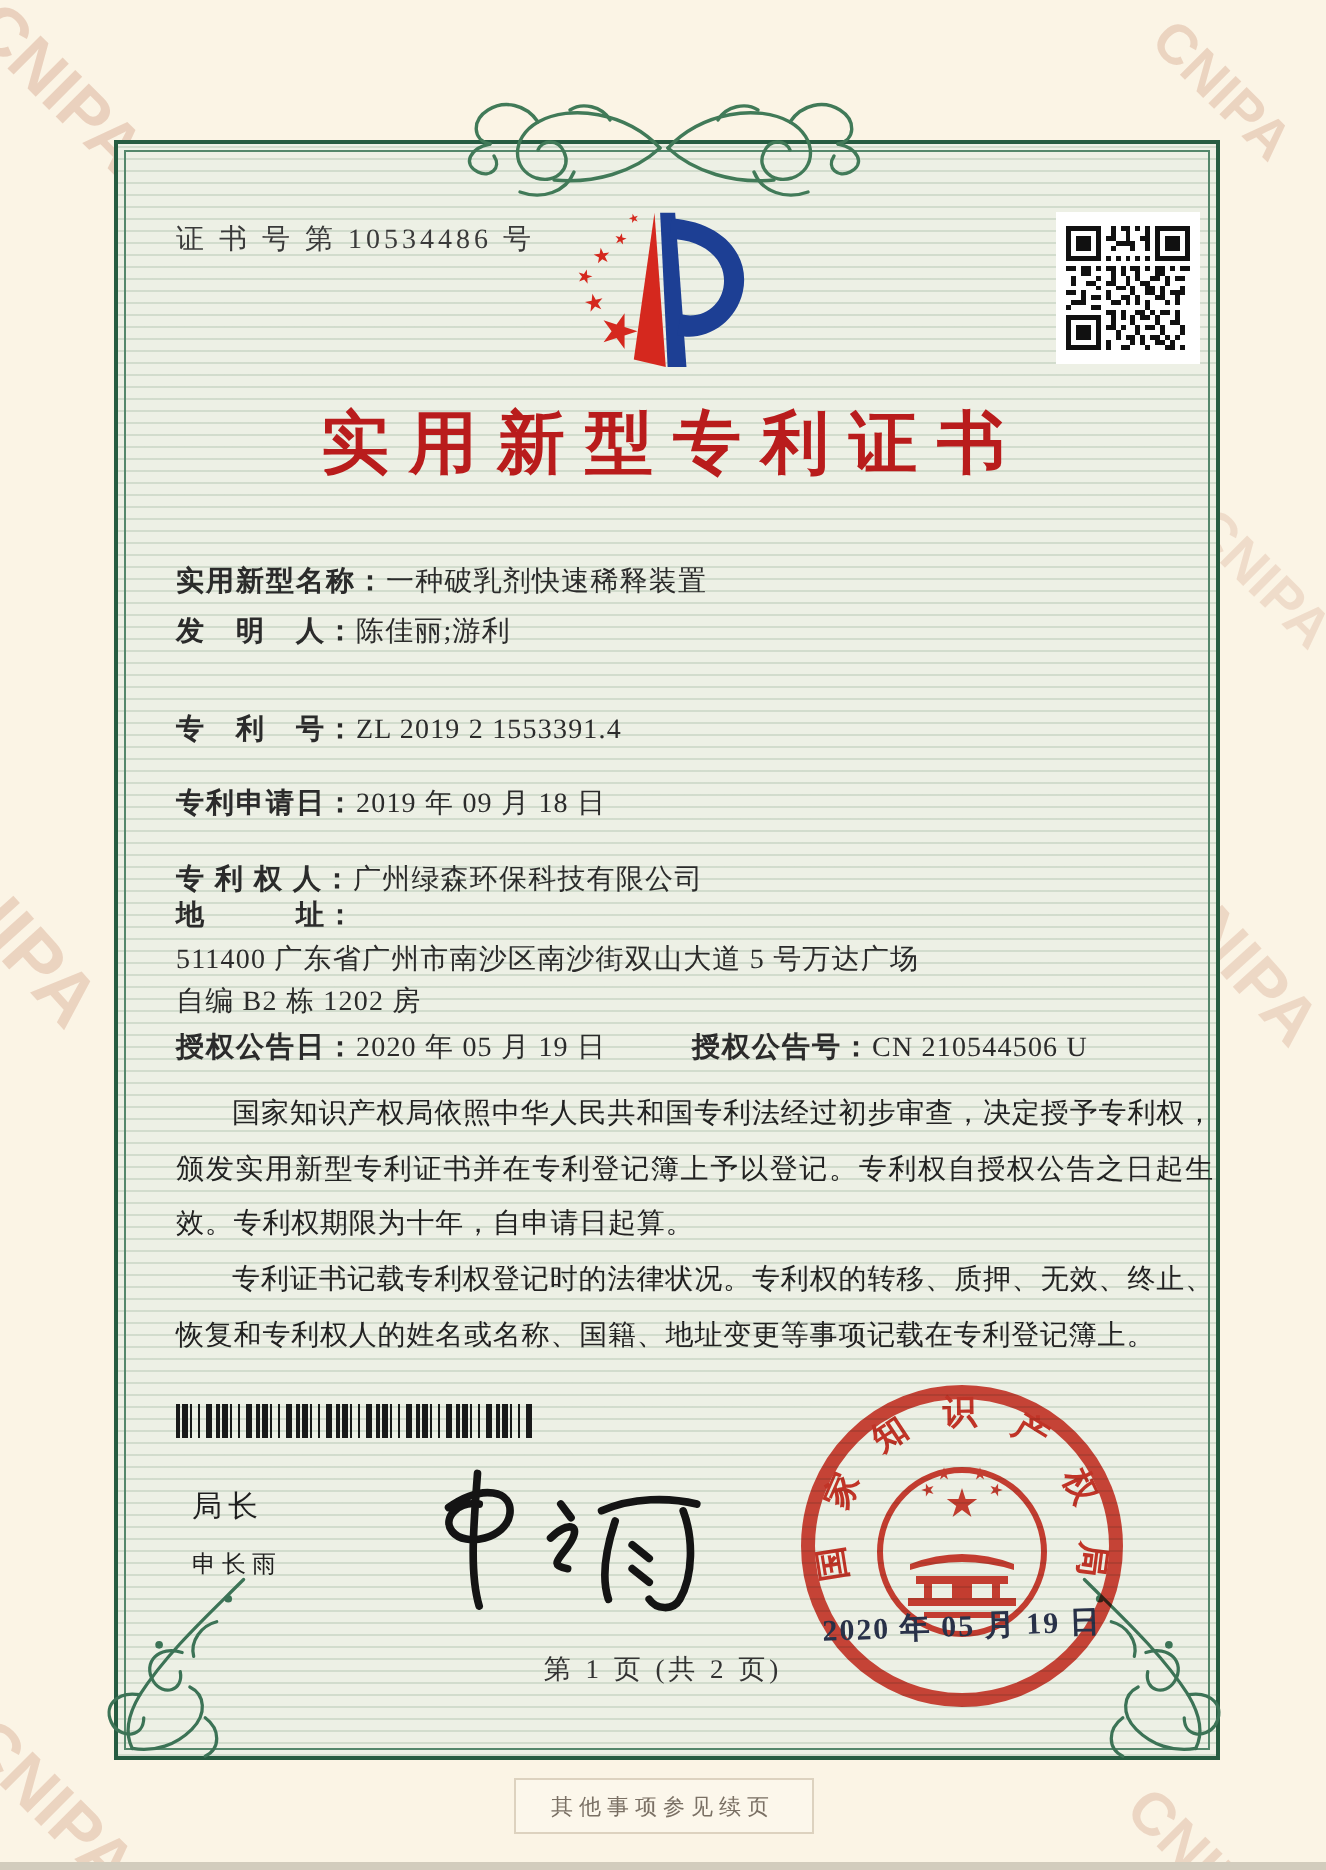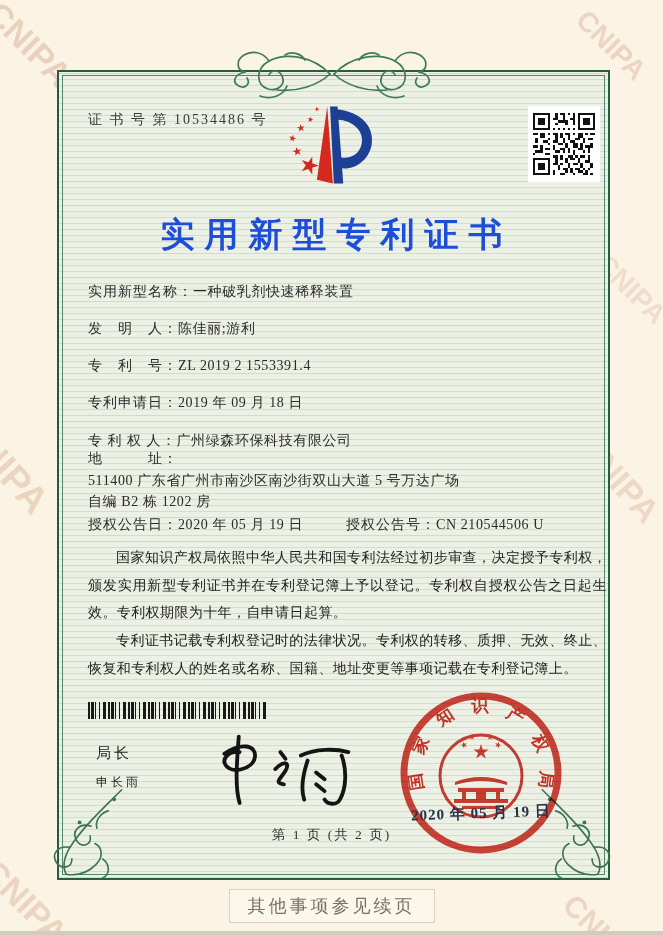--- a/index.html
+++ b/index.html
@@ -34,29 +34,29 @@
   .cert-no{
     position:absolute; left:88px; top:111px; font-size:14px; letter-spacing:2px; color:#3a3a3a;
   }
   .logo{position:absolute; left:283px; top:97px; width:96px; height:94px;}
   .qr-box{
     position:absolute; left:528px; top:106px; width:72px; height:76px; background:#fff;
     display:flex; align-items:center; justify-content:center;
   }
   .qr-box svg{width:62px;height:64px;}
   .title{
-    position:absolute; left:0; top:212px; width:100%; text-align:center;
-    font-size:34px; font-weight:600; letter-spacing:10px; color:#1d4ed8; text-indent:10px;
+    position:absolute; left:0; top:199px; width:100%; text-align:center;
+    font-size:34px; font-weight:600; letter-spacing:10px; color:#b91c1c; text-indent:10px;
   }
   
   .frow{
     position:absolute; left:88px; right:64px; display:flex; align-items:flex-start;
     font-size:14px; color:#2b2b2b; line-height:1.55;
   }
-  .frow .lbl{white-space:pre; min-width:84px; letter-spacing:1px;}
+  .frow .lbl{white-space:pre; min-width:84px; letter-spacing:1px;font-weight:bold;}
   .frow .val{letter-spacing:0.6px;}
   .grant-pair2{position:absolute; left:258px; top:0; display:flex; white-space:nowrap;}
   
   .body-text{
     position:absolute; left:88px; right:56px; top:544px;
     font-size:14px; line-height:1.98; color:#222; text-align:justify;
   }
   .body-text p{margin:0; text-indent:2em; letter-spacing:0.4px;}
   
   .barcode{
@@ -80,21 +80,21 @@
   }
   
   .page-no{
     position:absolute; left:0; top:826px; width:100%; text-align:center;
     font-size:13.5px; color:#333; letter-spacing:2px;
   }
   .cont-box{
     position:absolute; left:50%; top:889px; transform:translateX(-50%);
     border:1px solid #ddd2bf; padding:4px 18px; background:rgba(255,255,255,.25);
   }
-  .cont-note{font-size:18px; color:#7a7064; letter-spacing:3px; white-space:nowrap;}
+  .cont-note{font-size:11px; color:#7a7064; letter-spacing:3px; white-space:nowrap;}
   
   .orn-top{position:absolute; left:227px; top:42px; width:210px; height:62px;}
   .orn-bl{position:absolute; left:44px; top:784px; width:98px; height:96px;}
   .orn-br{position:absolute; left:522px; top:784px; width:98px; height:96px; transform:scaleX(-1);}
 </style>
 </head>
 <body>
 
 <div class="page">
 
@@ -190,21 +190,21 @@
         M11 24h2v1h-2z M16 24h1v1h-1z M20 24h2v1h-2z M23 24h1v1h-1z"></path>
     </svg>
   </div>
 
   <div class="title">实用新型专利证书</div>
 
   <div class="frow" style="top:281px;">
     <span class="lbl">实用新型名称：</span>
     <span class="val">一种破乳剂快速稀释装置</span>
   </div>
-  <div class="frow" style="top:318px;">
+  <div class="frow" style="top:306px;">
     <span class="lbl">发　明　人：</span>
     <span class="val">陈佳丽;游利</span>
   </div>
   <div class="frow" style="top:355px;">
     <span class="lbl">专　利　号：</span>
     <span class="val">ZL 2019 2 1553391.4</span>
   </div>
   <div class="frow" style="top:392px;">
     <span class="lbl">专利申请日：</span>
     <span class="val">2019 年 09 月 18 日</span>

